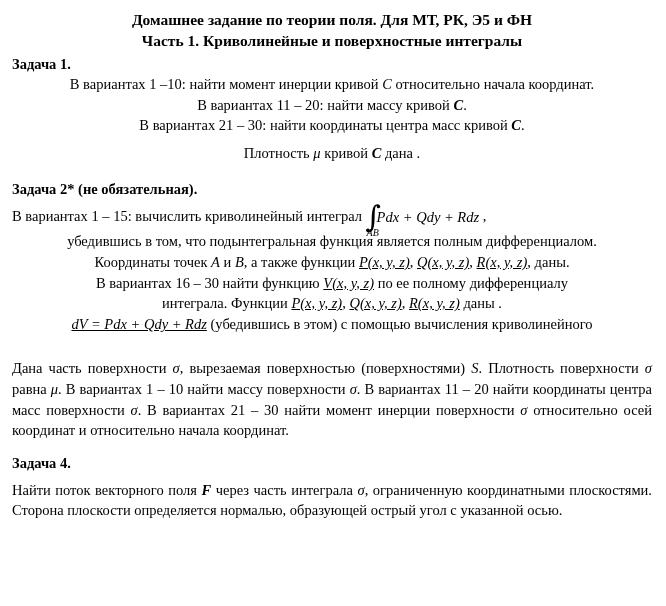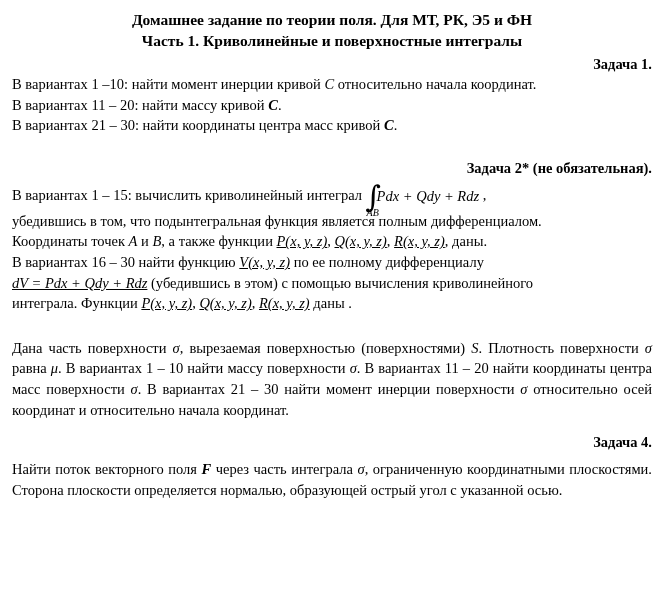--- a/index.html
+++ b/index.html
@@ -28,31 +28,30 @@
     line-height: 1.33;
     margin-bottom: 5px;
   }
   .title-line {
     display: block;
   }
   .task-head {
     font-weight: bold;
     font-size: 14.5px;
     margin: 0 0 1px 0;
-    text-align: right;
   }
   .para {
     font-size: 14.5px;
     line-height: 1.42;
     margin: 0;
     text-align: justify;
     text-justify: inter-word;
   }
   .para.nojust {
-    text-align: left;
+    text-align: center;
   }
   .gap-sm { height: 7px; }
   .gap-md { height: 14px; }
   .gap-lg { height: 17px; }
   .it { font-style: italic; }
   .bi { font-style: italic; font-weight: bold; }
 
   
   .int-expr {
     display: inline-block;
@@ -99,34 +98,35 @@
     <span class="title-line">Домашнее задание по теории поля. Для МТ, РК, Э5 и ФН</span>
     <span class="title-line">Часть 1. Криволинейные и поверхностные интегралы</span>
   </div>
 
   <div>
     <div class="task-head">Задача 1.</div>
     <p class="para nojust"><span>В вариантах 1 –10: найти момент инерции кривой </span><span class="it">C</span><span> относительно начала координат.</span></p>
     <p class="para nojust"><span>В вариантах 11 – 20: найти массу кривой </span><span class="bi">C</span><span>.</span></p>
     <p class="para nojust"><span>В вариантах 21 – 30: найти координаты центра масс кривой </span><span class="bi">C</span><span>.</span></p>
     <div class="gap-sm"></div>
+    <p class="para nojust"><span>Плотность </span><span class="it">μ</span><span> кривой </span><span class="bi">C</span><span> дана .</span></p>
   </div>
 
   <div class="gap-lg"></div>
 
   <div>
     <div class="task-head">Задача 2* (не обязательная).</div>
     <div class="gap-sm"></div>
     <p class="para"><span>В вариантах 1 – 15: вычислить криволинейный интеграл </span><span class="int-expr"><span class="int-sign"><span class="int-glyph">∫</span><span class="int-sub">AB</span></span><span>Pdx + Qdy + Rdz</span></span><span> ,</span></p>
     <div style="height:4px"></div>
     <p class="para nojust">убедившись в том, что подынтегральная функция является полным дифференциалом.</p>
     <p class="para nojust"><span>Координаты точек </span><span class="it">A</span><span> и </span><span class="it">B</span><span>, а также функции </span><span class="formula nb">P(x, y, z)</span><span>,  </span><span class="formula nb">Q(x, y, z)</span><span>,  </span><span class="formula nb">R(x, y, z)</span><span>, даны.</span></p>
     <p class="para nojust"><span>В вариантах 16 – 30 найти функцию </span><span class="formula nb">V(x, y, z)</span><span> по ее полному дифференциалу</span></p>
+    <p class="para nojust"><span>интеграла. Функции </span><span class="formula nb">P(x, y, z)</span><span>,  </span><span class="formula nb">Q(x, y, z)</span><span>,  </span><span class="formula nb">R(x, y, z)</span><span> даны .</span></p>
     <p class="para nojust"><span class="formula nb">dV = Pdx + Qdy + Rdz</span><span> (убедившись в этом) с помощью вычисления криволинейного</span></p>
-    <p class="para nojust"><span>интеграла. Функции </span><span class="formula nb">P(x, y, z)</span><span>,  </span><span class="formula nb">Q(x, y, z)</span><span>,  </span><span class="formula nb">R(x, y, z)</span><span> даны .</span></p>
   </div>
 
   <div class="gap-lg"></div>
 
   <div>
     <div class="gap-sm"></div>
     <p class="para"><span>Дана часть поверхности </span><span class="it">σ</span><span>, вырезаемая поверхностью (поверхностями) </span><span class="it">S</span><span>. Плотность поверхности </span><span class="it">σ</span><span> равна </span><span class="it">μ</span><span>. В вариантах 1 – 10 найти массу поверхности </span><span class="it">σ</span><span>. В вариантах 11 – 20 найти координаты центра масс поверхности </span><span class="it">σ</span><span>. В вариантах 21 – 30 найти момент инерции поверхности </span><span class="it">σ</span><span> относительно осей координат и относительно начала координат.</span></p>
   </div>
 
   <div class="gap-md"></div>

